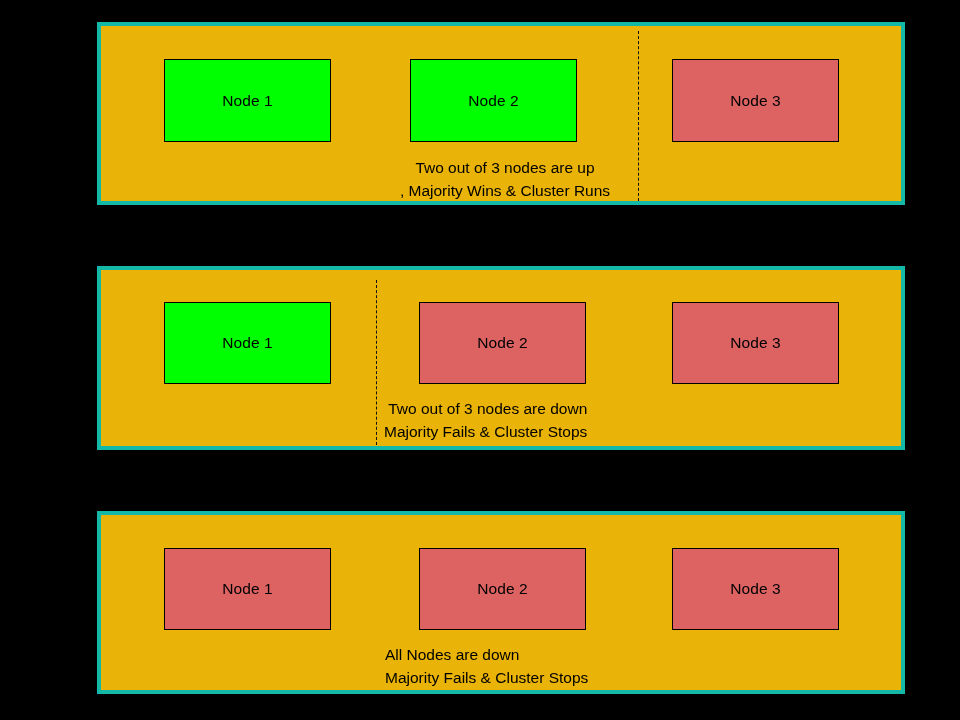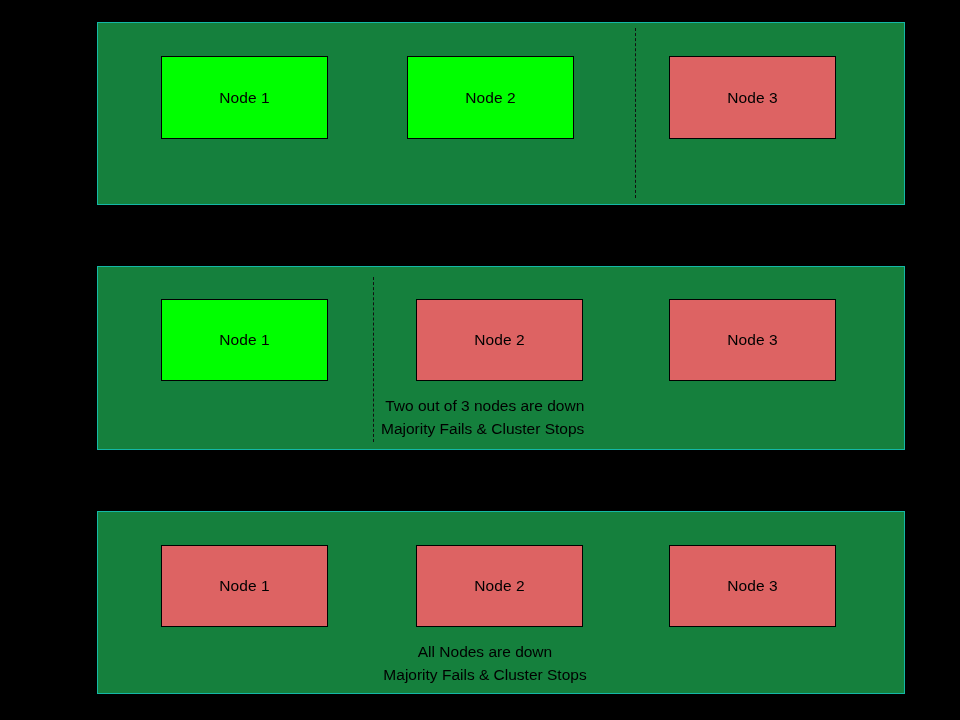--- a/index.html
+++ b/index.html
@@ -20,22 +20,22 @@
     position: absolute;
     left: 0;
     top: 0;
     width: 960px;
     height: 720px;
   }
 
   
   .panel {
     position: absolute;
-    background: #15803d;
-    border: 1px solid #14b8a6;
+    background: #eab308;
+    border: 4px solid #14b8a6;
     box-sizing: border-box;
   }
   .panel-1 { left: 97px;  top: 22px;  width: 808px; height: 183px; }
   .panel-2 { left: 97px;  top: 266px; width: 808px; height: 184px; }
   .panel-3 { left: 97px;  top: 511px; width: 808px; height: 183px; }
 
   
   .node {
     position: absolute;
     box-sizing: border-box;
@@ -82,21 +82,21 @@
     color: #000000;
     font-size: 15.5px;
     font-family: "Liberation Sans", sans-serif;
     line-height: 23px;
     white-space: nowrap;
   }
   .caption .line { display: block; }
 
   .p1-caption { left: 270px; top: 130px; width: 268px; text-align: center; }
   .p2-caption { left: 283px; top: 127px; text-align: right; }
-  .p3-caption { left: 264px; top: 128px; width: 246px; text-align: center; }
+  .p3-caption { left: 284px; top: 128px; width: 246px; }
 </style>
 </head>
 <body>
 
 <div class="canvas">
 
   <div class="panel panel-1">
 
     <div class="node up p1-n1">
       <span>Node 1</span>
@@ -105,20 +105,24 @@
     <div class="node up p1-n2">
       <span>Node 2</span>
     </div>
 
     <div class="node down p1-n3">
       <span>Node 3</span>
     </div>
 
     <div class="divider p1-divider"></div>
 
+    <div class="caption p1-caption">
+      <span class="line">Two out of 3 nodes are up</span>
+      <span class="line">, Majority Wins &amp; Cluster Runs</span>
+    </div>
   </div>
 
   <div class="panel panel-2">
 
     <div class="node up p2-n1">
       <span>Node 1</span>
     </div>
 
     <div class="node down p2-n2">
       <span>Node 2</span>

